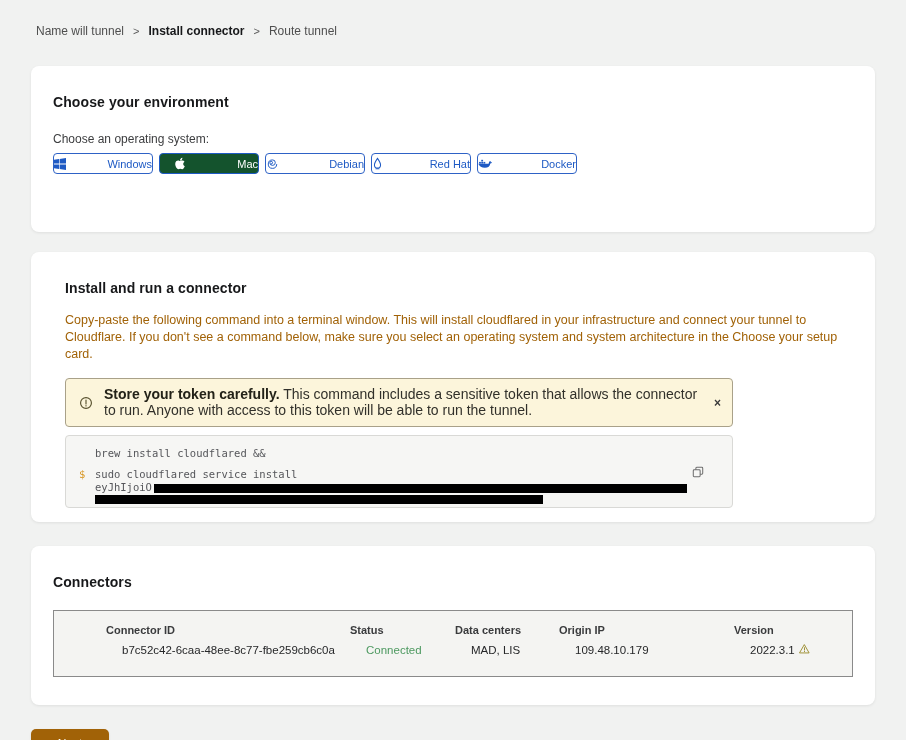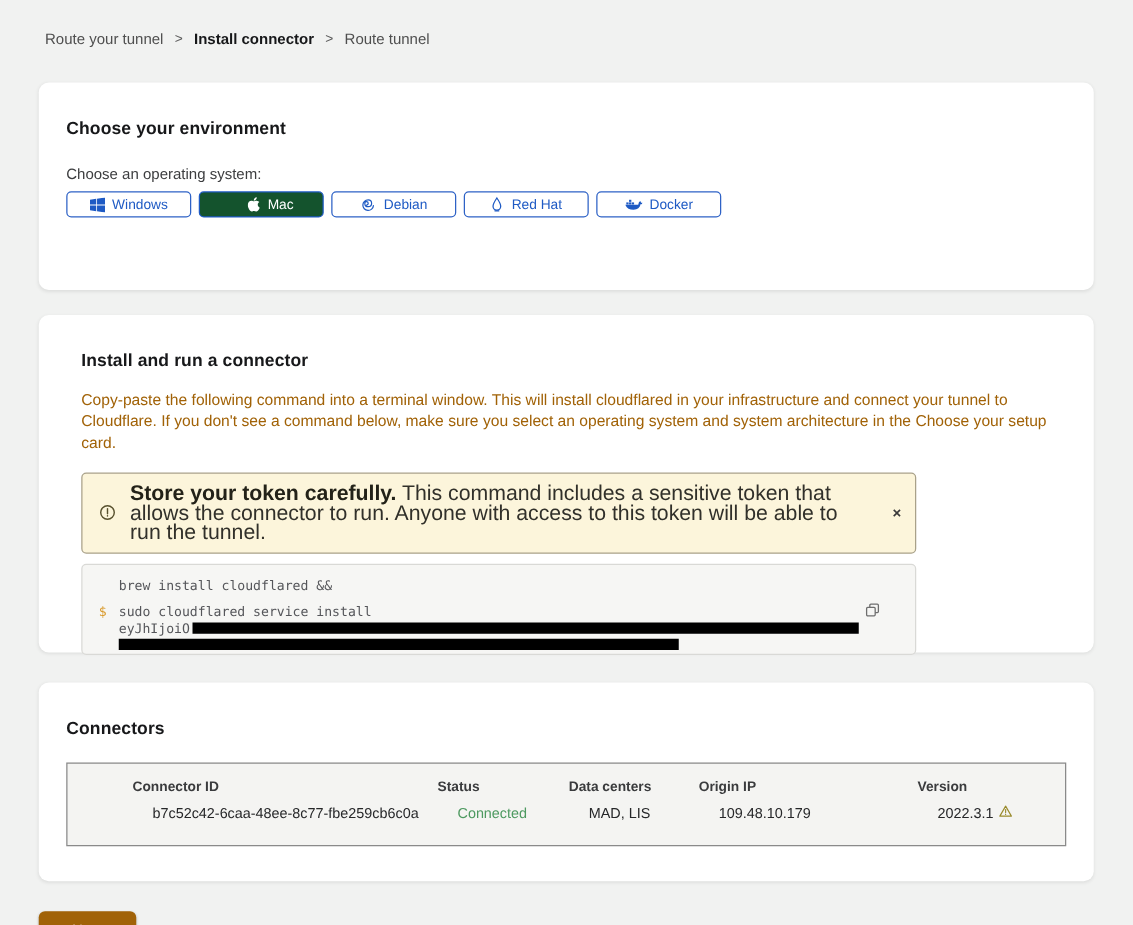--- a/index.html
+++ b/index.html
@@ -43,21 +43,21 @@
   .os-label { font-size: 12px; color: #3c3d3f; margin: 22px 0 7px; }
   .os-row { display: flex; gap: 6px; }
   .os-btn {
     width: 100px; height: 21px;
     border: 1px solid #2e62c6;
     border-radius: 4px;
     background: #ffffff;
     color: #1e5ac4;
     font-family: "Liberation Sans", sans-serif;
     font-size: 11px;
-    display: flex; align-items: center; justify-content: center;
+    display: flex; align-items: center; justify-content: space-between;
     gap: 6px;
     cursor: pointer;
   }
   .os-btn.selected { background: #14532d; color: #ffffff; border-color: #1e5ac4; padding-left: 15px; }
   .os-btn svg { display: block; }
 
   
   .card-install { margin-top: 20px; height: 270px; padding: 28px 34px; position: relative; }
   .install-desc {
     margin-top: 16px;
@@ -72,21 +72,21 @@
     min-height: 47px;
     background: #fcf5db;
     border: 1px solid #a9a189;
     border-radius: 4px;
     display: flex;
     align-items: center;
     padding: 8px 34px 8px 13px;
     position: relative;
   }
   .warn-icon { flex: 0 0 auto; margin-right: 11px; display: flex; }
-  .warn-text { font-size: 17px; line-height: 15.5px; color: #31302a; }
+  .warn-text { font-size: 14px; line-height: 15.5px; color: #31302a; }
   .warn-text strong { color: #232218; }
   .warn-close {
     position: absolute; right: 11px; top: 50%;
     transform: translateY(-50%);
     background: none; border: none;
     font-size: 12px; font-weight: bold; color: #3a3a3a;
     cursor: pointer; line-height: 1;
     font-family: "Liberation Sans", sans-serif;
   }
   .code-block {
@@ -153,21 +153,21 @@
     text-align: center;
   }
 </style>
 </head>
 <body>
 
 
 
 
 <nav class="breadcrumb">
-  <span class="crumb">Route your tunnel</span>
+  <span class="crumb">Name will tunnel</span>
   <span class="crumb-sep">&gt;</span>
   <span class="crumb active">Install connector</span>
   <span class="crumb-sep">&gt;</span>
   <span class="crumb">Route tunnel</span>
 </nav>
 
 
 <section class="card card-env">
   <h2 class="card-title">Choose your environment</h2>
   <div class="os-label">Choose an operating system:</div>

